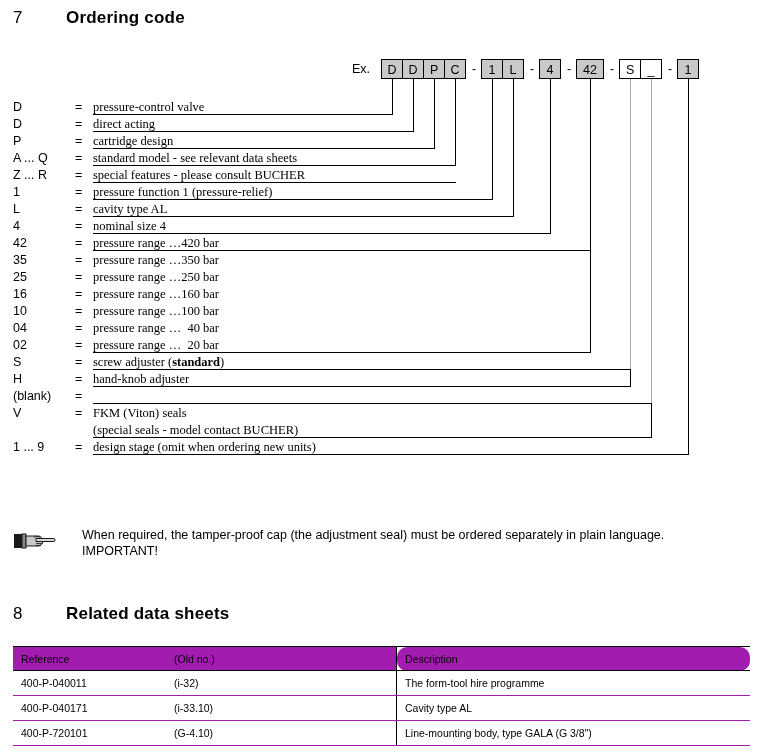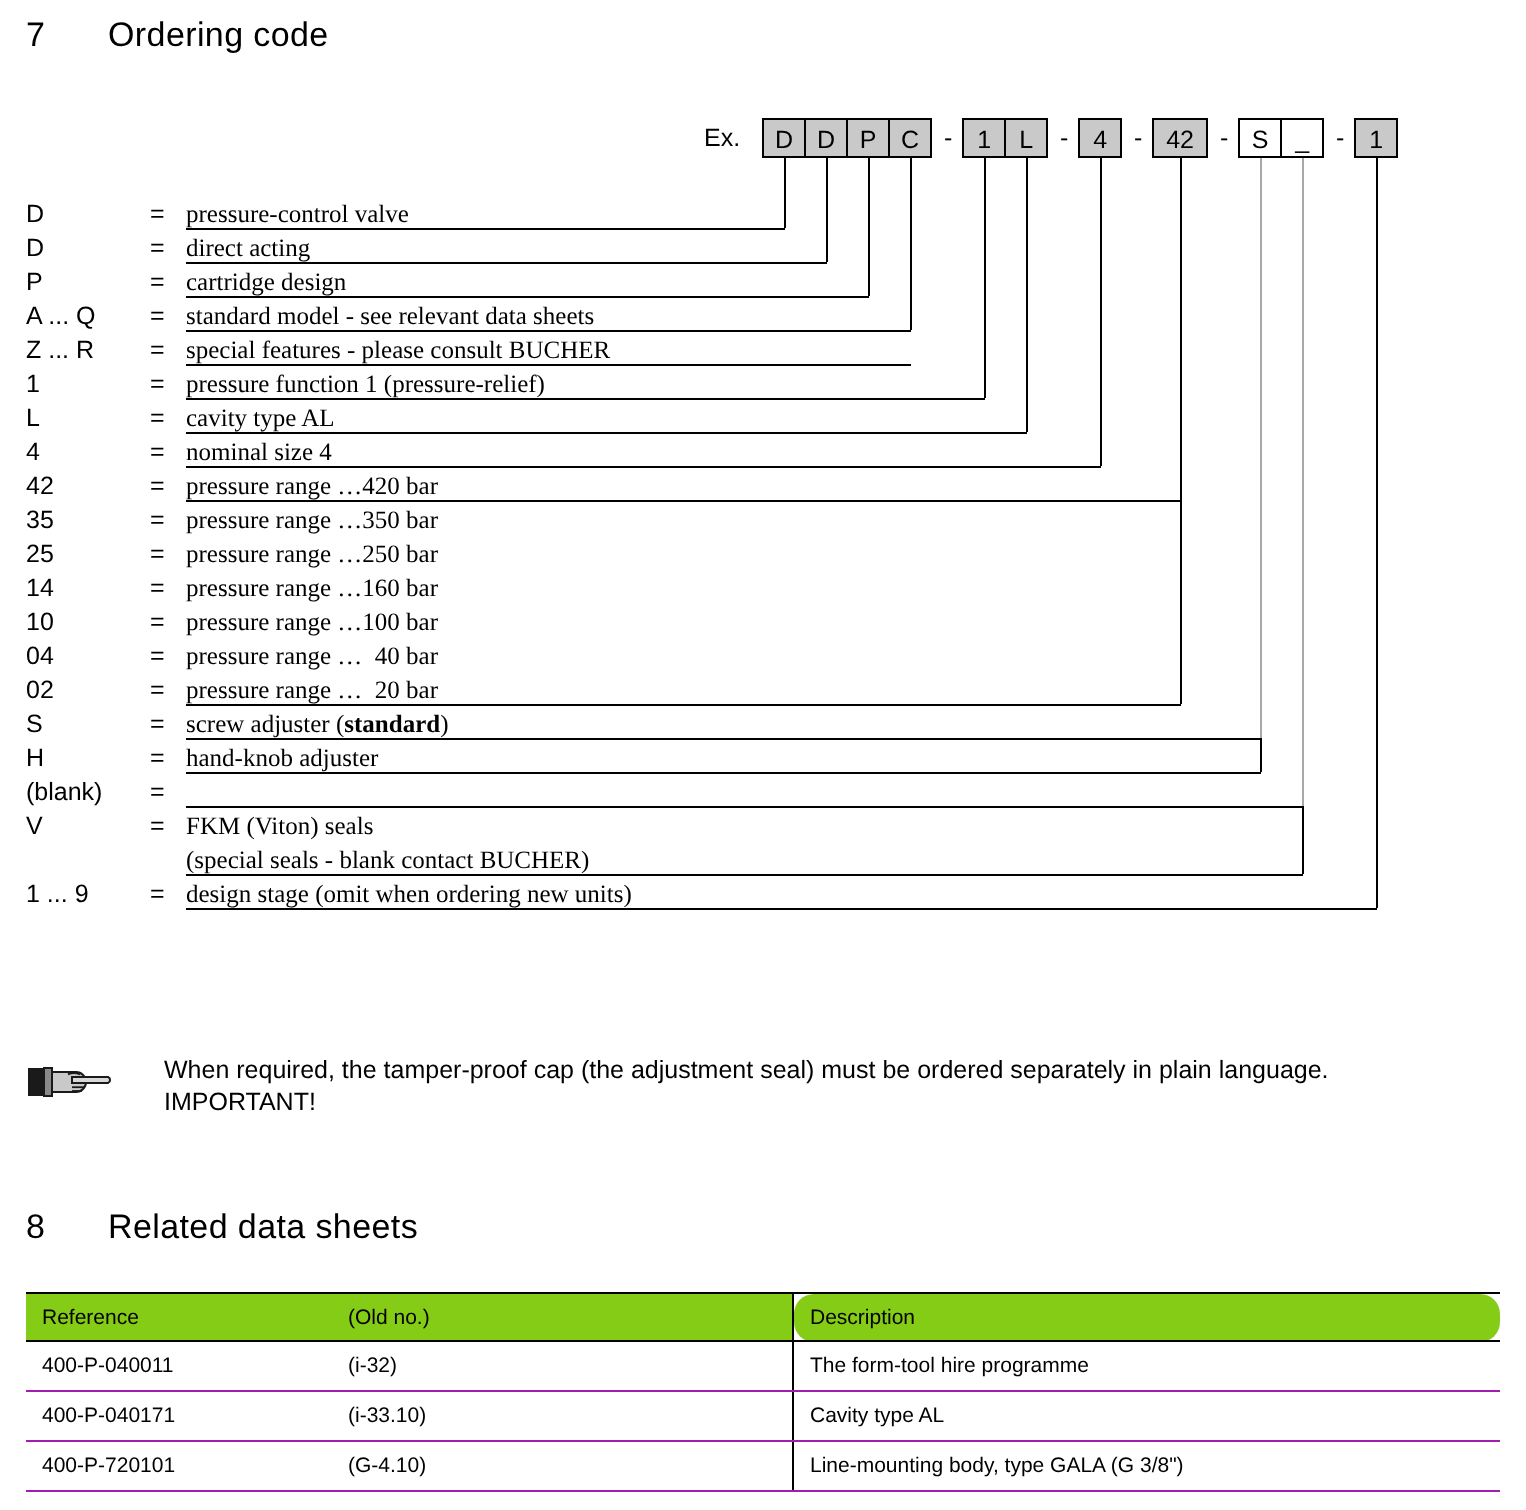--- a/index.html
+++ b/index.html
@@ -14,23 +14,24 @@
     font-family: "Liberation Sans", sans-serif;
     color: #000000;
     overflow: hidden;
   }
   .page { position: relative; width: 763px; height: 755px; }
 
   
   .sec-head {
     position: absolute;
     font-size: 17px;
-    font-weight: normal;
+    font-weight: bold;
     letter-spacing: 0.2px;
     white-space: nowrap;
+    margin-left: 12px;
   }
   .sec-num { position: absolute; font-size: 17px; }
 
   #sec7-num { left: 13px; top: 8px; }
   #sec7-title { left: 54px; top: 8px; }
   #sec8-num { left: 13px; top: 604px; }
   #sec8-title { left: 54px; top: 604px; }
 
   
   #code-strip {
@@ -140,21 +141,21 @@
     border-collapse: collapse;
     font-size: 10.5px;
   }
   #dstable td, #dstable th {
     text-align: left;
     font-weight: normal;
     padding: 5px 0 5px 8px;
     vertical-align: middle;
   }
   #dstable thead tr {
-    background: #84cc16;
+    background: #a21caf;
   }
   #dstable thead th {
     height: 13px;
     border-top: 1px solid #000;
     border-bottom: 1px solid #000;
   }
   #dstable tbody tr td {
     height: 14px;
     border-bottom: 1px solid #a21caf;
   }
@@ -287,21 +288,21 @@
         <span class="key">35</span>
         <span class="eq">=</span>
         <span class="val">pressure range …350 bar</span>
       </div>
       <div class="row">
         <span class="key">25</span>
         <span class="eq">=</span>
         <span class="val">pressure range …250 bar</span>
       </div>
       <div class="row">
-        <span class="key">14</span>
+        <span class="key">16</span>
         <span class="eq">=</span>
         <span class="val">pressure range …160 bar</span>
       </div>
       <div class="row">
         <span class="key">10</span>
         <span class="eq">=</span>
         <span class="val">pressure range …100 bar</span>
       </div>
       <div class="row">
         <span class="key">04</span>
@@ -328,21 +329,21 @@
         <span class="eq">=</span>
       </div>
       <div class="row">
         <span class="key">V</span>
         <span class="eq">=</span>
         <span class="val">FKM (Viton) seals</span>
       </div>
       <div class="row">
         <span class="key"></span>
         <span class="eq"></span>
-        <span class="val">(special seals - blank contact BUCHER)</span>
+        <span class="val">(special seals - model contact BUCHER)</span>
       </div>
       <div class="row">
         <span class="key">1 ... 9</span>
         <span class="eq">=</span>
         <span class="val">design stage (omit when ordering new units)</span>
       </div>
     </div>
 
   <div id="note">
     <svg id="note-icon" viewBox="0 0 46 20" xmlns="http://www.w3.org/2000/svg">

